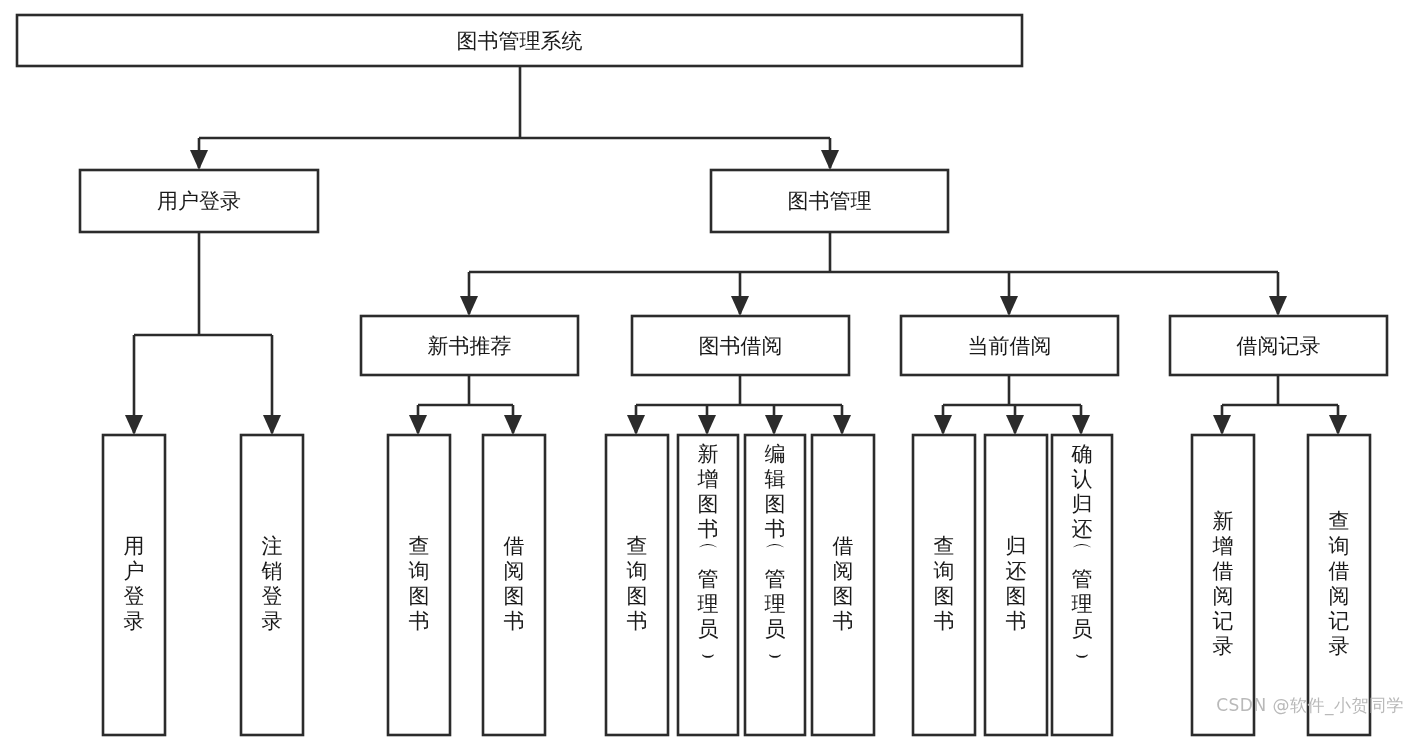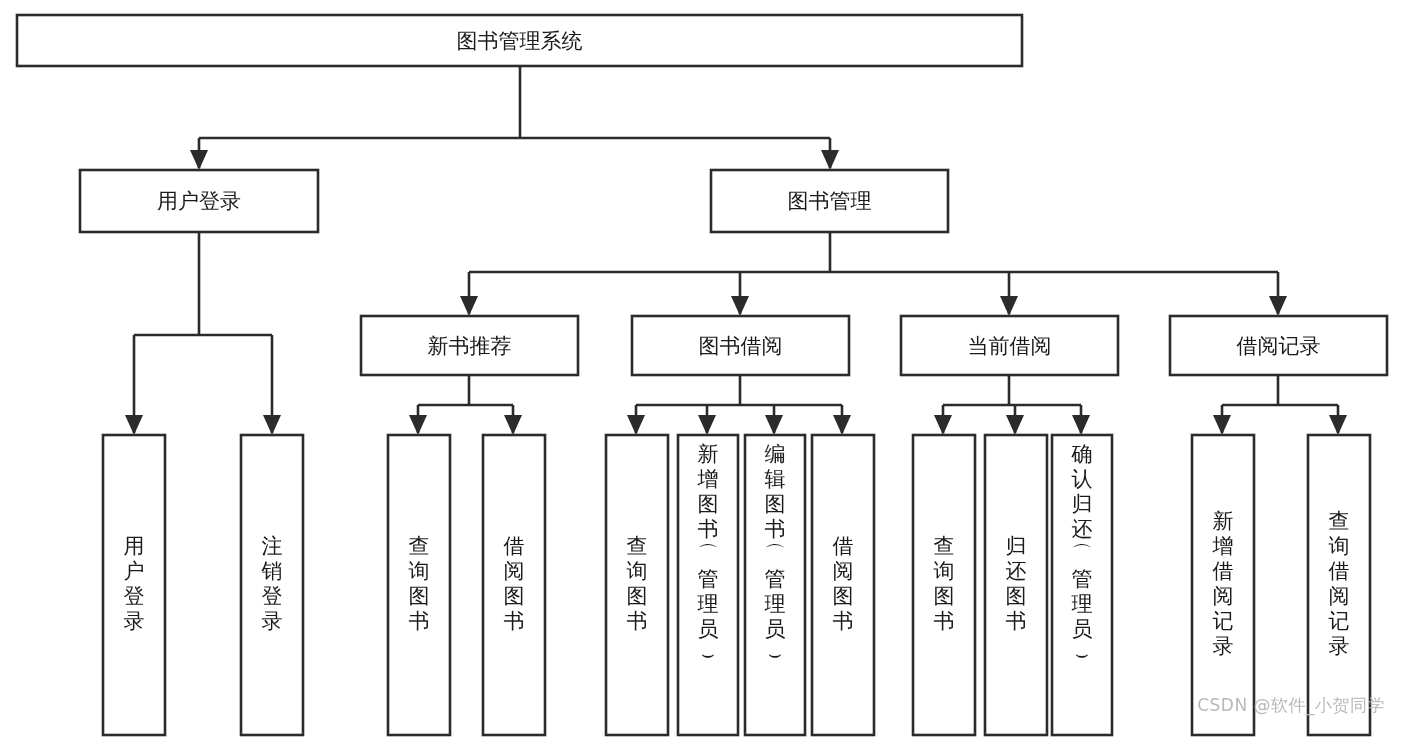--- a/index.html
+++ b/index.html
@@ -51,21 +51,21 @@
     dominant-baseline: middle;
   }
   .node-label-vertical {
     fill: #1a1a1a;
     font-family: "DejaVu Sans", "Liberation Sans", sans-serif;
     font-size: 21px;
     text-anchor: middle;
   }
   .watermark {
     position: absolute;
-    right: 20px;
+    right: 1px;
     bottom: 6px;
     font-family: "DejaVu Sans", "Liberation Sans", sans-serif;
     font-size: 17px;
     color: #b9b9b9;
     white-space: nowrap;
     letter-spacing: 0.5px;
     user-select: none;
   }
 </style>
 </head>

